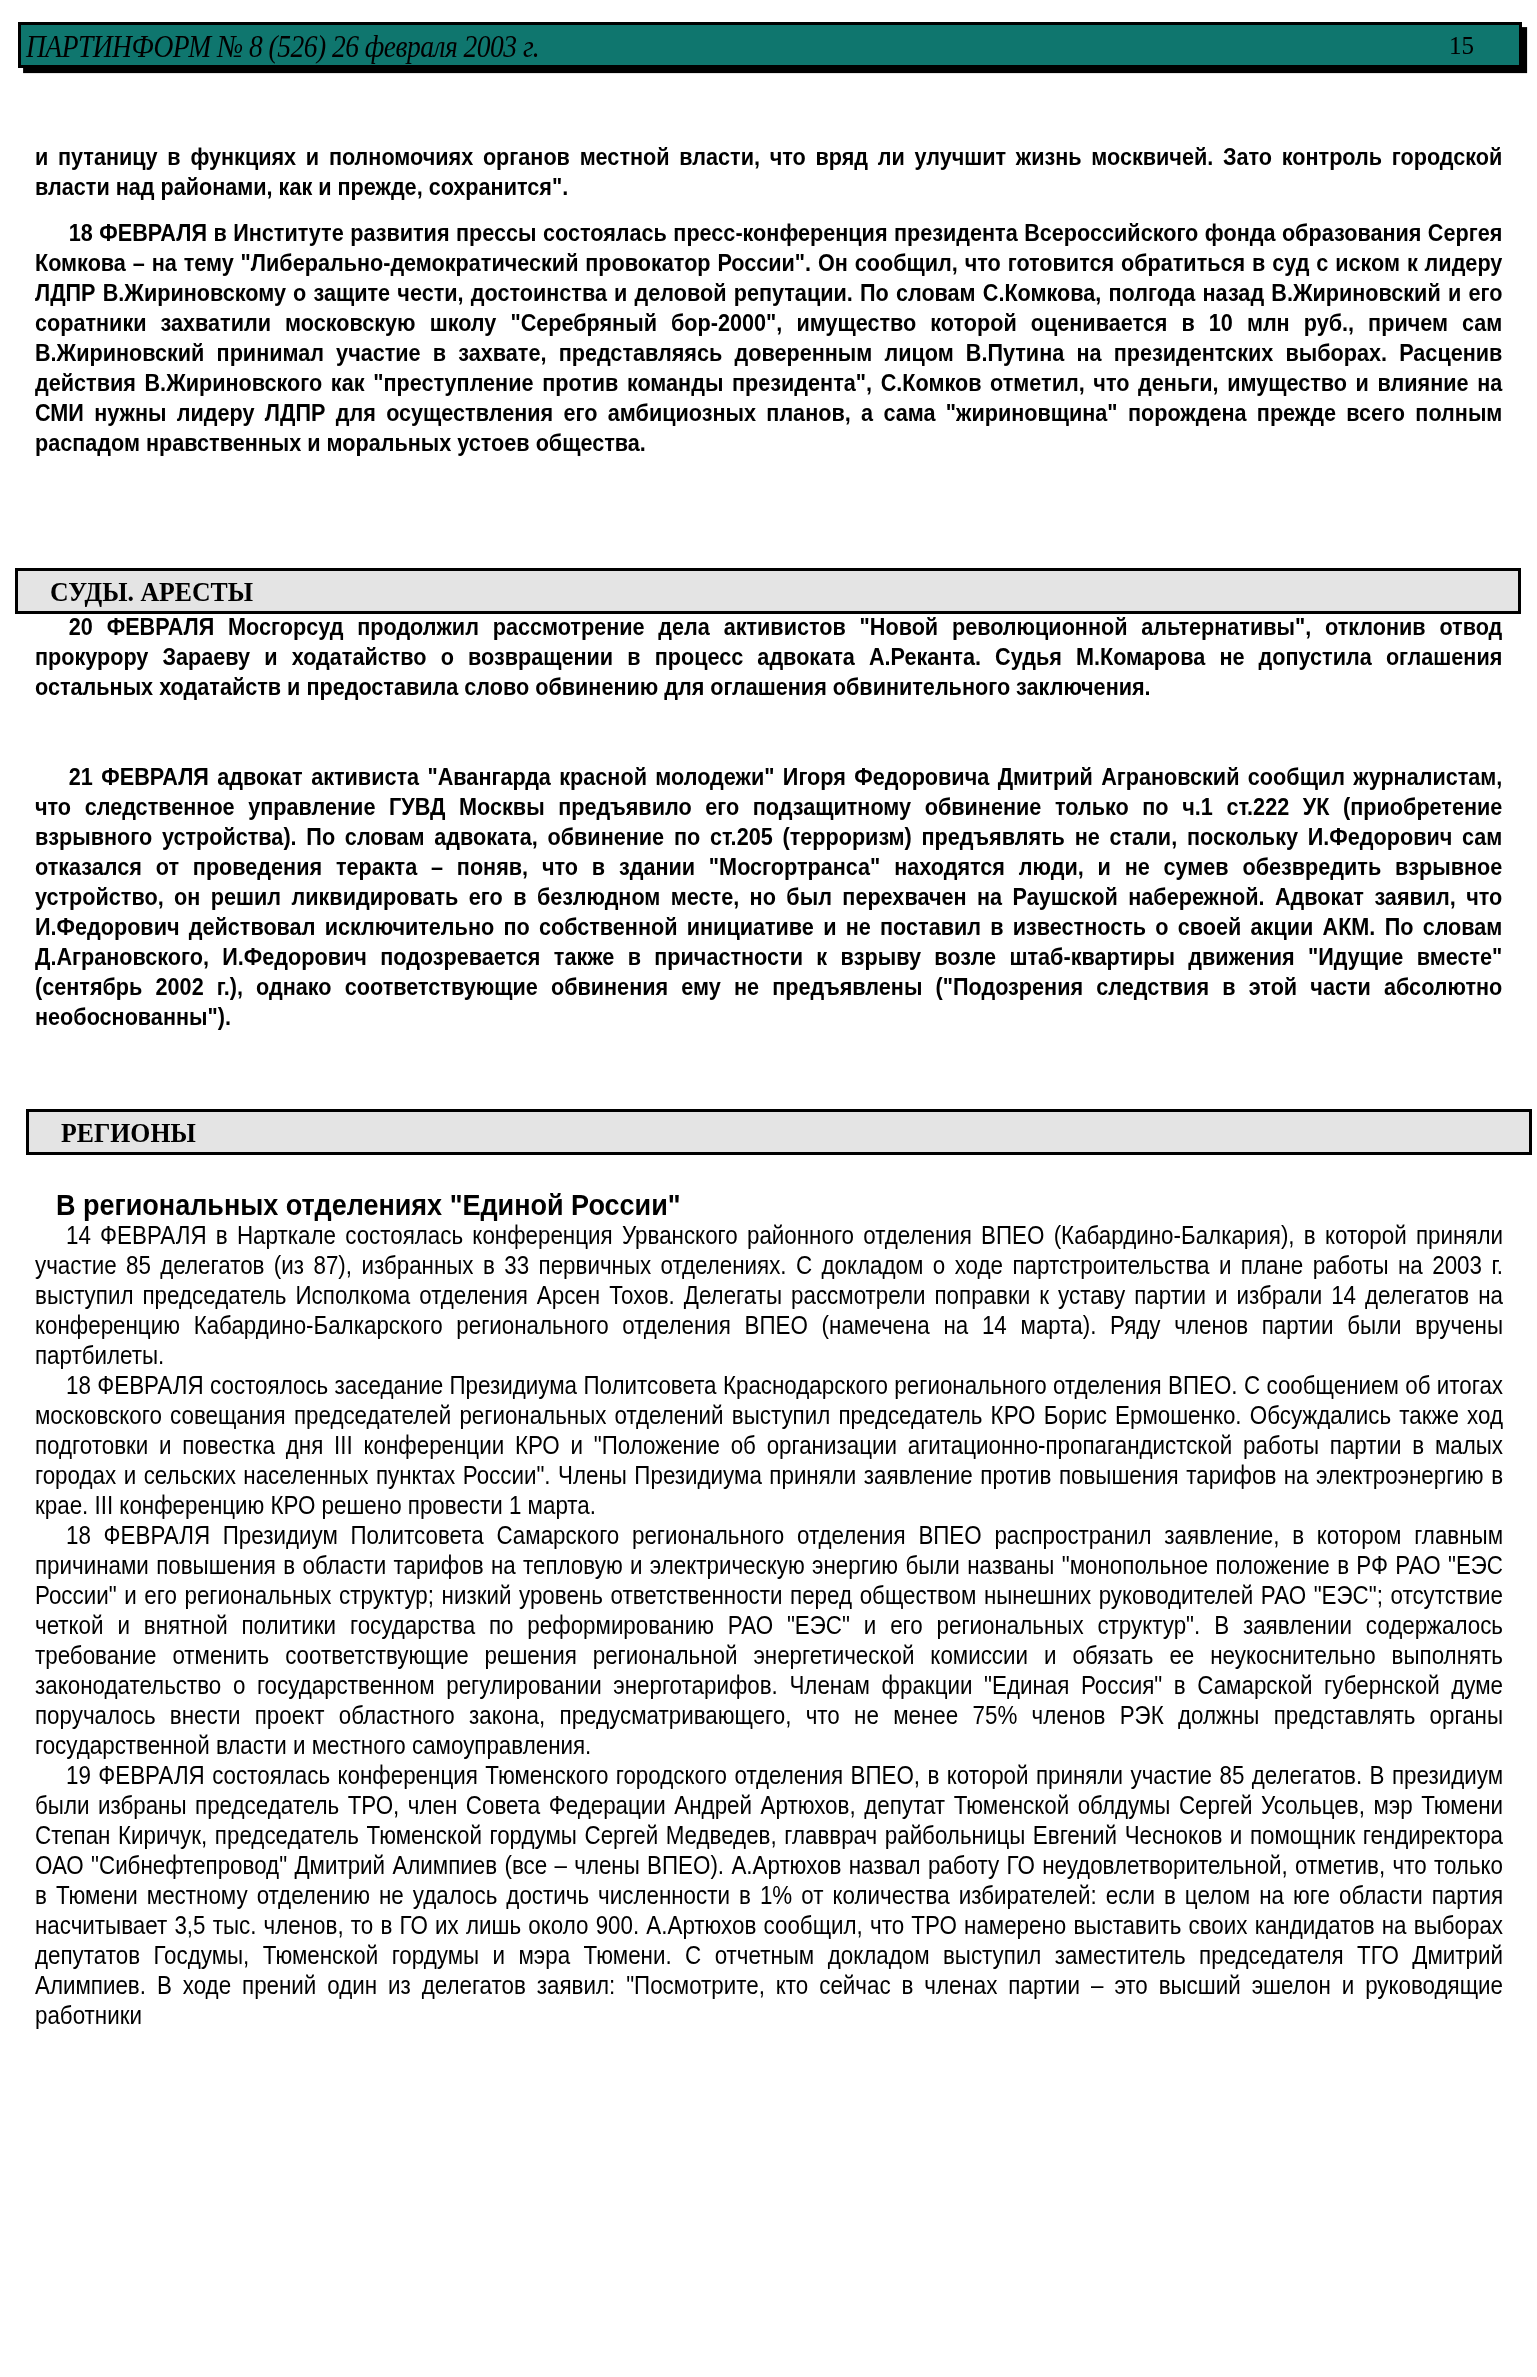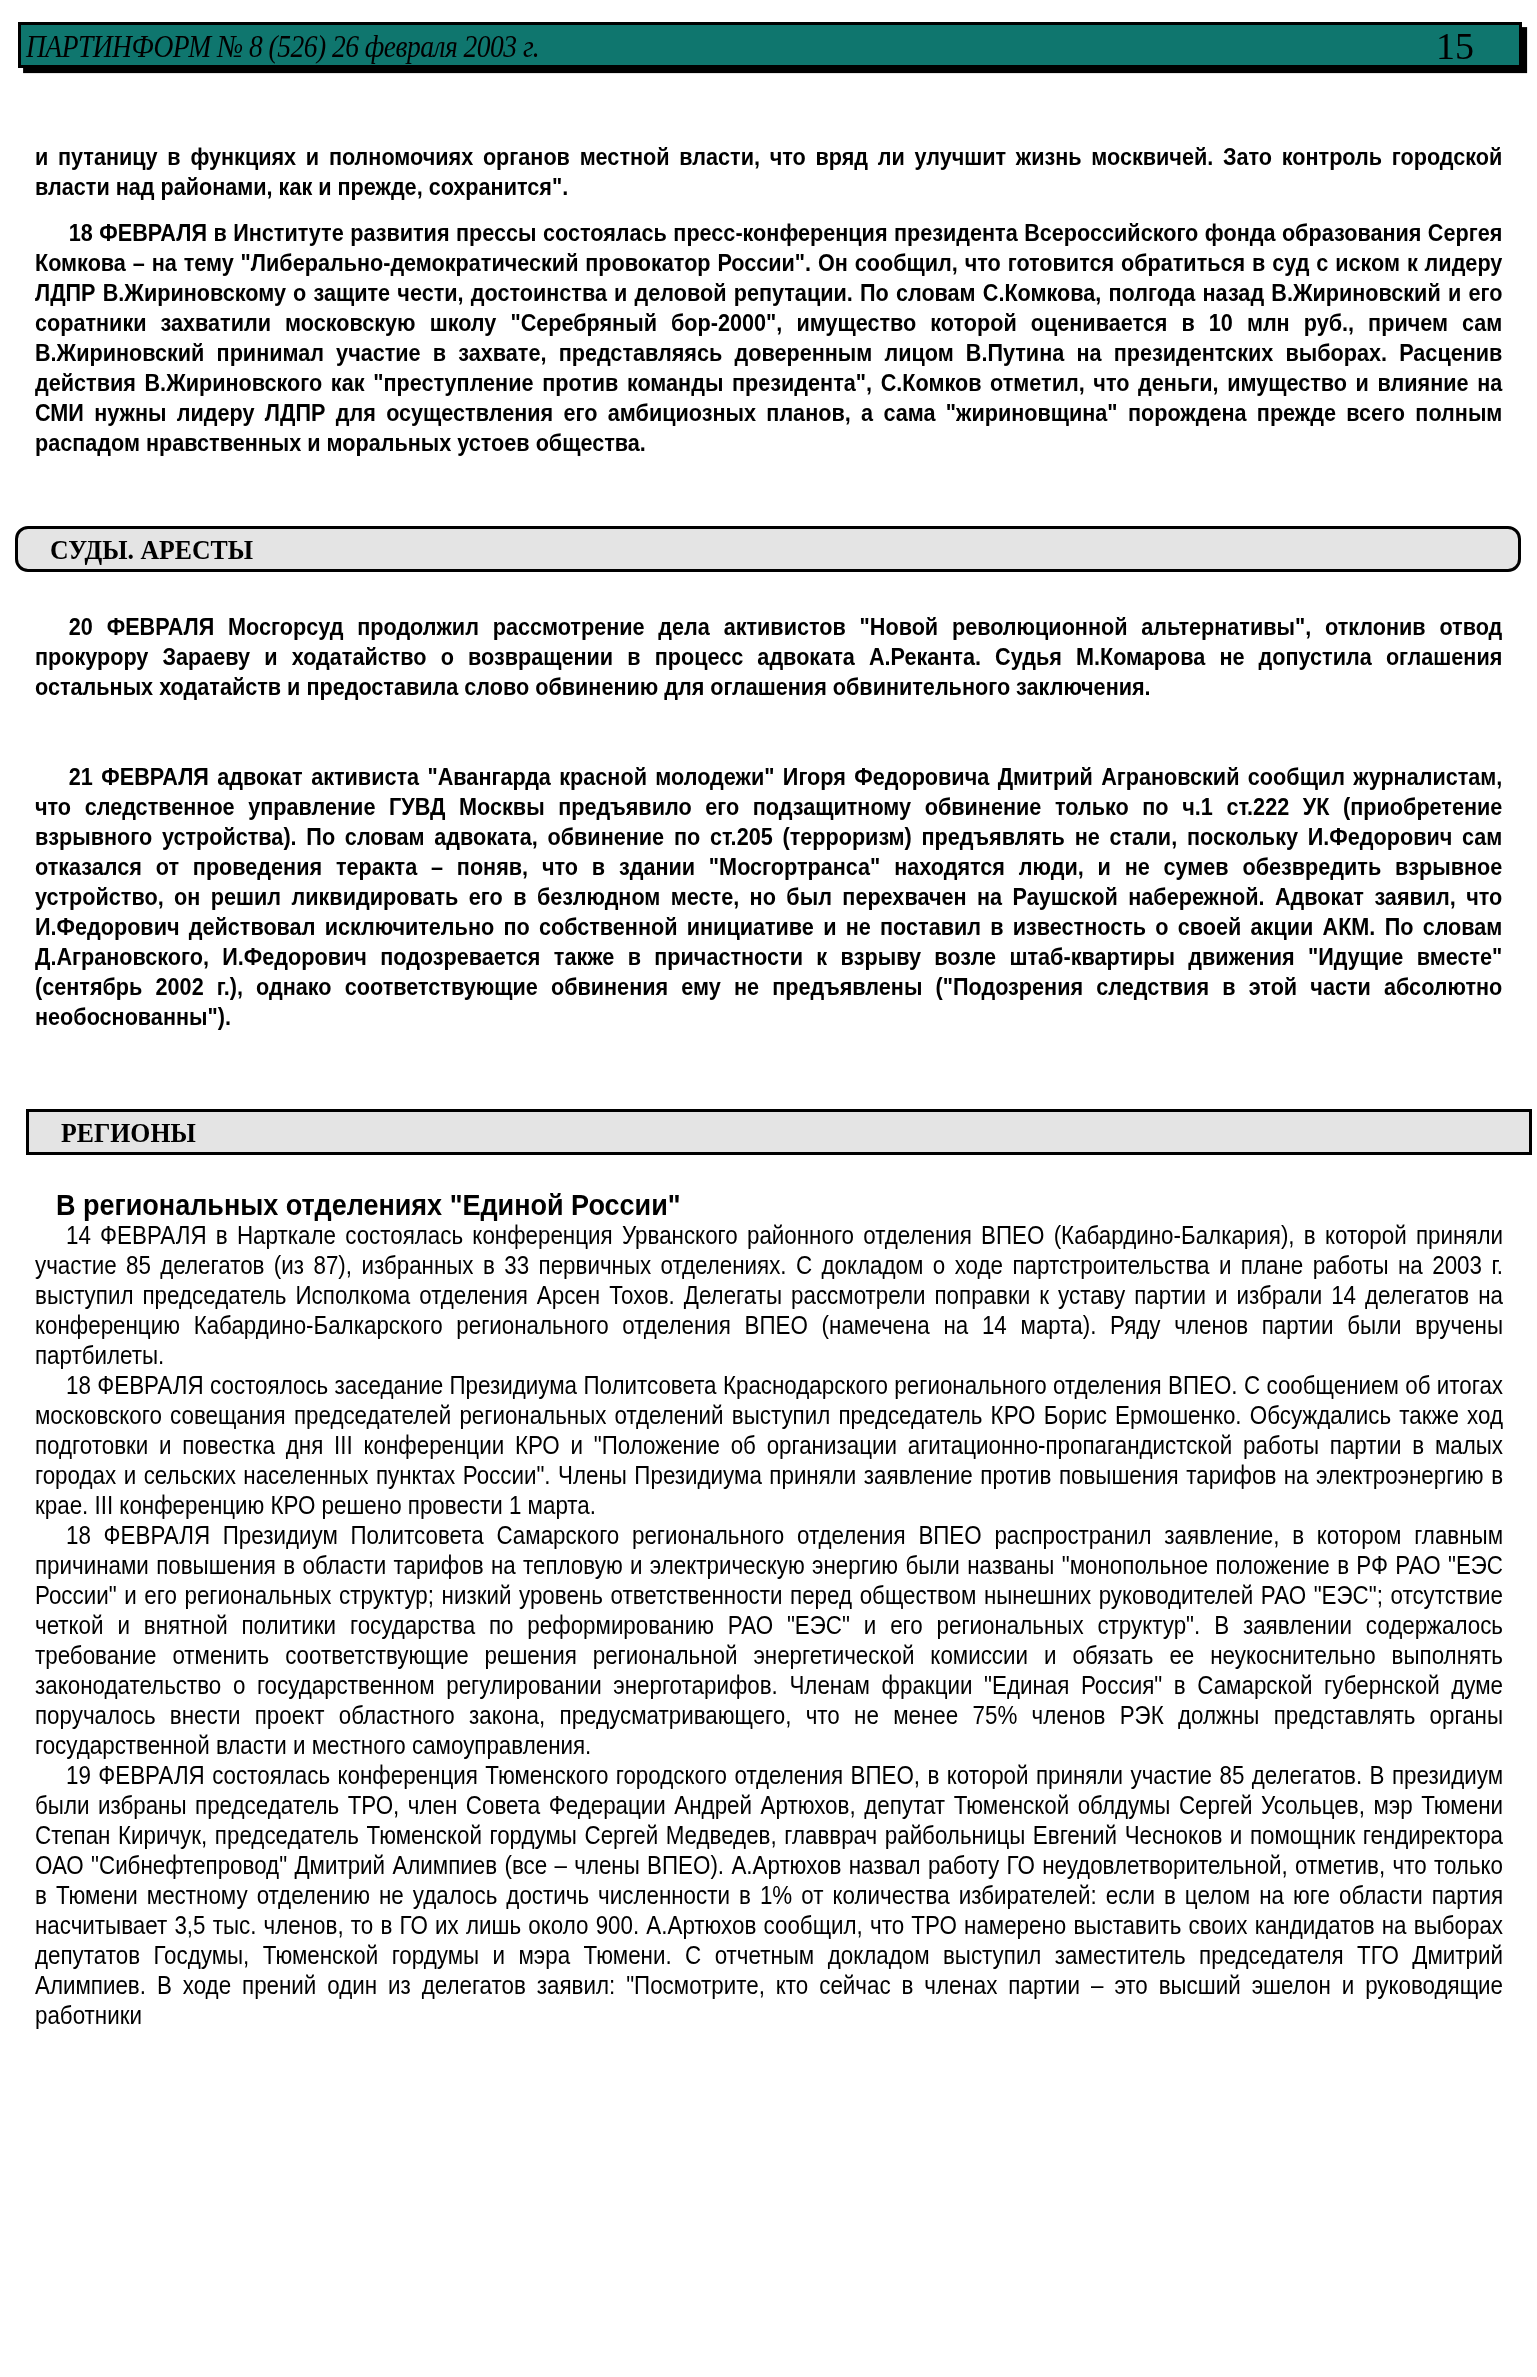--- a/index.html
+++ b/index.html
@@ -10,21 +10,21 @@
     box-shadow: 5.1px 5.1px 0 #000;
     padding-left: 10px;
   }
   .page-header .pub {
     position: absolute; left: 5.1px; top: 2.6px;
     font-family: "Liberation Serif", "DejaVu Serif", serif; font-style: italic;
     font-size: 32px; line-height: 36px; letter-spacing: -0.6px; transform: scaleX(0.86); transform-origin: left center; white-space: nowrap;
   }
   .page-header .pageno {
     position: absolute; right: 45px; top: 2.6px;
-    font-family: "Liberation Serif", "DejaVu Serif", serif; font-size: 38px; line-height: 36px;
+    font-family: "Liberation Serif", "DejaVu Serif", serif; font-size: 25px; line-height: 36px;
   }
   .text {
     position: absolute; left: 35px; width: 1468px;
     font-family: "Liberation Sans", "DejaVu Sans", sans-serif;
     text-align: justify; margin: 0;
   }
   .bold-text { font-weight: bold; font-size: 23px; line-height: 30px; transform: scaleX(0.94); transform-origin: left top; width: 1561px; }
   .reg-text { font-size: 26px; line-height: 30px; transform: scaleX(0.86); transform-origin: left top; width: 1707px; }
   .indent { text-indent: 36px; }
   .date-lead { font-weight: bold; }
@@ -48,21 +48,21 @@
 
 <div class="page-header">
   <span class="pub">ПАРТИНФОРМ № 8 (526) 26 февраля 2003 г.</span>
   <span class="pageno">15</span>
 </div>
 
 <p class="text bold-text" style="top:142px;">и путаницу в функциях и полномочиях органов местной власти, что вряд ли улучшит жизнь москвичей. Зато контроль городской власти над районами, как и прежде, сохранится".</p>
 
 <p class="text bold-text indent" style="top:218px;"><span class="date-lead">18 ФЕВРАЛЯ</span><span> в Институте развития прессы состоялась пресс-конференция президента Всероссийского фонда образования Сергея Комкова – на тему "Либерально-демократический провокатор России". Он сообщил, что готовится обратиться в суд с иском к лидеру ЛДПР В.Жириновскому о защите чести, достоинства и деловой репутации. По словам С.Комкова, полгода назад В.Жириновский и его соратники захватили московскую школу "Серебряный бор-2000", имущество которой оценивается в 10 млн руб., причем сам В.Жириновский принимал участие в захвате, представляясь доверенным лицом В.Путина на президентских выборах. Расценив действия В.Жириновского как "преступление против команды президента", С.Комков отметил, что деньги, имущество и влияние на СМИ нужны лидеру ЛДПР для осуществления его амбициозных планов, а сама "жириновщина" порождена прежде всего полным распадом нравственных и моральных устоев общества.</span></p>
 
-<div class="section-box" style="top:526px;border-radius:13px;">
+<div class="section-box" style="top:568px;">
   <span>СУДЫ. АРЕСТЫ</span>
 </div>
 
 <p class="text bold-text indent" style="top:612px;"><span>20 ФЕВРАЛЯ</span><span> Мосгорсуд продолжил рассмотрение дела активистов "Новой революционной альтернативы", отклонив отвод прокурору Зараеву и ходатайство о возвращении в процесс адвоката А.Реканта. Судья М.Комарова не допустила оглашения остальных ходатайств и предоставила слово обвинению для оглашения обвинительного заключения.</span></p>
 
 <p class="text bold-text indent" style="top:762px;"><span>21 ФЕВРАЛЯ</span><span> адвокат активиста "Авангарда красной молодежи" Игоря Федоровича Дмитрий Аграновский сообщил журналистам, что следственное управление ГУВД Москвы предъявило его подзащитному обвинение только по ч.1 ст.222 УК (приобретение взрывного устройства). По словам адвоката, обвинение по ст.205 (терроризм) предъявлять не стали, поскольку И.Федорович сам отказался от проведения теракта – поняв, что в здании "Мосгортранса" находятся люди, и не сумев обезвредить взрывное устройство, он решил ликвидировать его в безлюдном месте, но был перехвачен на Раушской набережной. Адвокат заявил, что И.Федорович действовал исключительно по собственной инициативе и не поставил в известность о своей акции АКМ. По словам Д.Аграновского, И.Федорович подозревается также в причастности к взрыву возле штаб-квартиры движения "Идущие вместе" (сентябрь 2002 г.), однако соответствующие обвинения ему не предъявлены ("Подозрения следствия в этой части абсолютно необоснованны").</span></p>
 
 <div class="section-box" style="top:1109px;margin-left:11px;">
   <span>РЕГИОНЫ</span>
 </div>

